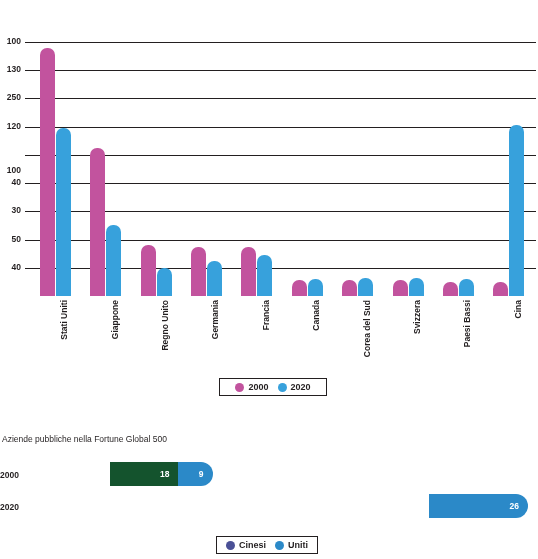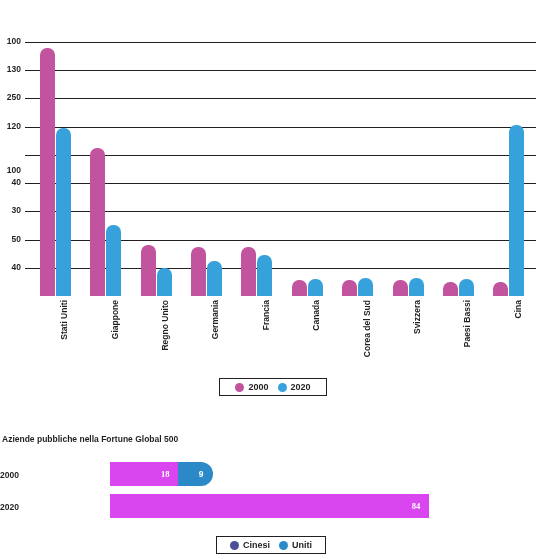--- a/index.html
+++ b/index.html
@@ -96,47 +96,47 @@
     font-size: 9px; font-weight: bold; color: #231f20;
     line-height: 10px; white-space: nowrap;
   }
   #chart1-legend { left: 219px; top: 378px; width: 108px; height: 18px; }
 
   
   .c2-title {
     position: absolute;
     left: 2px; top: 434px;
     font-size: 8.5px;
-    font-weight: bold;
+    font-weight: normal;
     color: #231f20;
     white-space: nowrap;
   }
   .row-label {
     position: absolute;
     left: 0;
     width: 30px;
     font-size: 8.5px;
     font-weight: bold;
     color: #231f20;
     text-align: left;
     white-space: nowrap;
   }
   .hbar-track { position: absolute; left: 110px; height: 24px; }
   .hseg {
     position: absolute;
     top: 0; height: 100%;
     display: flex; align-items: center; justify-content: flex-end;
   }
-  .hseg.cinesi { background: #d946ef; left: 0; font-family: Liberation Serif, serif; }
+  .hseg.cinesi { background: #14532d; left: 0; }
   .hseg.altre  { background: #2b89c8; border-radius: 0 12px 12px 0; }
   .hseg-val {
     font-size: 8.5px; font-weight: bold; color: #ffffff;
     padding-right: 9px; line-height: 10px; white-space: nowrap;
   }
-  #chart2-legend { left: 216px; top: 536px; width: 110px; height: 18px; }
+  #chart2-legend { left: 216px; top: 536px; width: 102px; height: 18px; }
 </style>
 </head>
 <body>
 
 <div id="page">
 
 
   <div id="y-axis-area">
       <div class="y-tick-label" style="top: -1px; right: 11px;">100</div>
       <div class="y-tick-dash" style="top: 4px; right: 0px;"></div>
@@ -221,22 +221,22 @@
       <div class="hbar-track" style="top: 462px; width: 418px;">
         <div class="hseg cinesi" style="width: 68.4px;">
           <span class="hseg-val">18</span>
         </div>
         <div class="hseg altre" style="left: 68.4px; width: 34.2px;">
           <span class="hseg-val">9</span>
         </div>
       </div>
       <div class="row-label" style="top: 502px;">2020</div>
       <div class="hbar-track" style="top: 494px; width: 418px;">
-        <div class="hseg cinesi" style="width: 319.2px;">
-          <span class="hseg-val">84</span>
+        <div class="hseg altre" style="left: 319.2px; width: 98.8px;">
+          <span class="hseg-val">26</span>
         </div>
       </div>
     </div>
 
   <div class="legend-box" id="chart2-legend">
       <div class="legend-item">
         <span class="legend-dot" style="background: rgb(74, 80, 150);"></span>
         <span class="legend-text">Cinesi</span>
       </div>
       <div class="legend-item">

